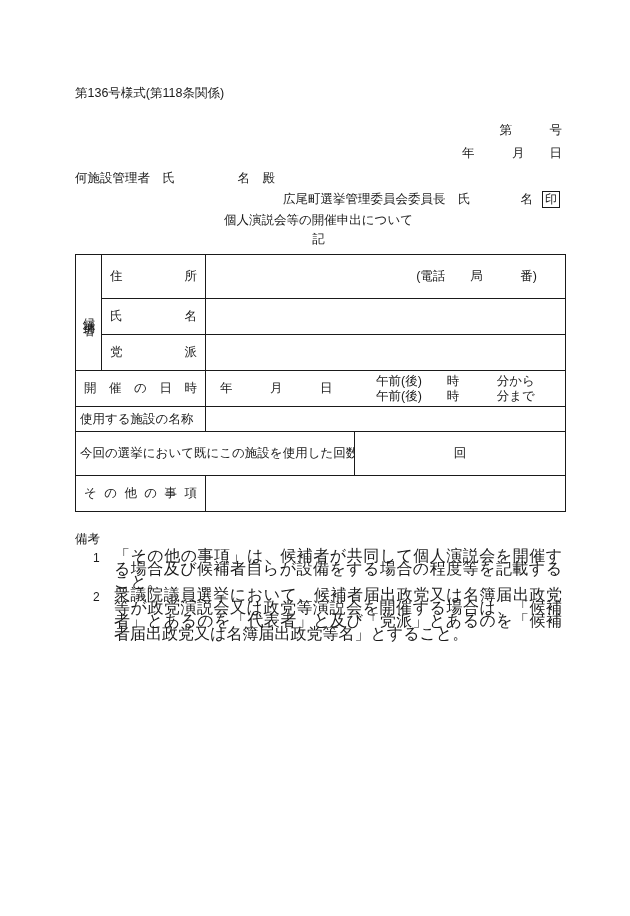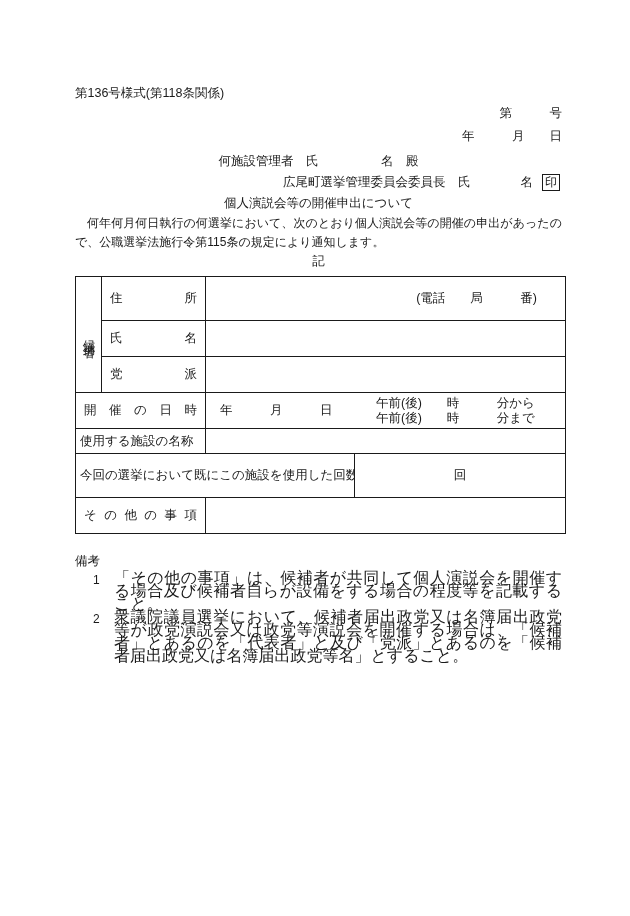--- a/index.html
+++ b/index.html
@@ -12,23 +12,23 @@
     color: #1a1a1a;
     font-family: Liberation Sans, sans-serif;
     font-size: 12.5px;
     line-height: 19px;
     box-sizing: border-box;
     padding: 84px 68px 0 75px;
     overflow: hidden;
   }
   .form-number { text-align: left; }
   .right-line { text-align: right; }
-  .doc-number { margin-top: 1px; }
+  .doc-number { margin-top: 18px; }
   .date-line  { margin-top: 4px; }
-  .addressee  { margin-top: 6px; text-align: center; }
+  .addressee  { margin-top: 6px; }
   .sender     { margin-top: 2px; margin-left: 208px; white-space: nowrap; }
   .seal {
     display: inline-block;
     border: 1px solid #1a1a1a;
     line-height: 13px;
     padding: 1px 2px;
     margin-left: 9px;
     font-size: 12px;
   }
   .doc-title { text-align: center; margin-top: 2px; }
@@ -95,21 +95,20 @@
   <div class="right-line date-line">年　　　月　　日</div>
 
   <div class="addressee">何施設管理者　氏　　　　　名　殿</div>
 
   <div class="sender">
     <span>広尾町選挙管理委員会委員長　氏　　　　名</span><span class="seal">印</span>
   </div>
 
   <div class="doc-title">個人演説会等の開催申出について</div>
 
-  <p class="body-text">何年何月何日執行の何選挙において、次のとおり個人演説会等の開催の申出があったので、公職選挙法施行令第115条の規定により通知します。</p>
 
   <div class="record-mark">記</div>
 
   <table class="main-table">
     <colgroup>
       <col style="width:26px">
       <col style="width:104px">
       <col style="width:149px">
       <col style="width:211px">
     </colgroup>

